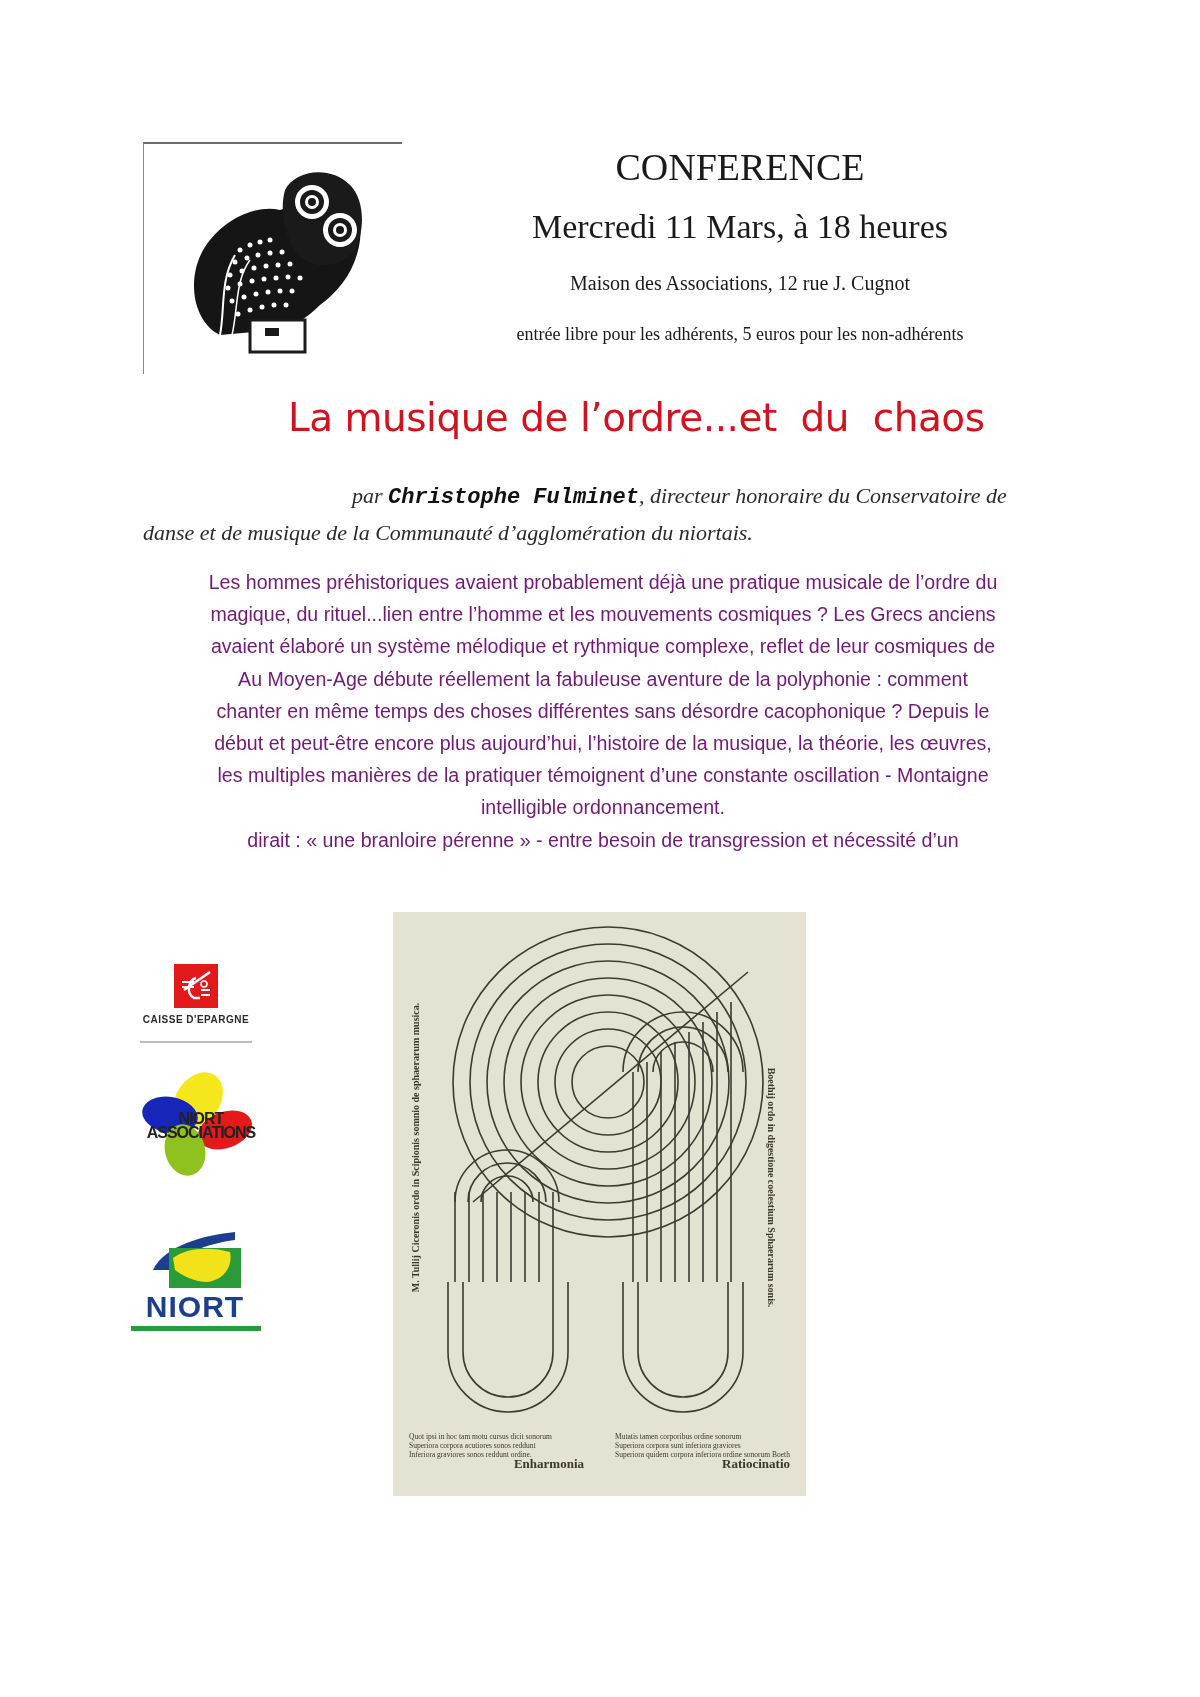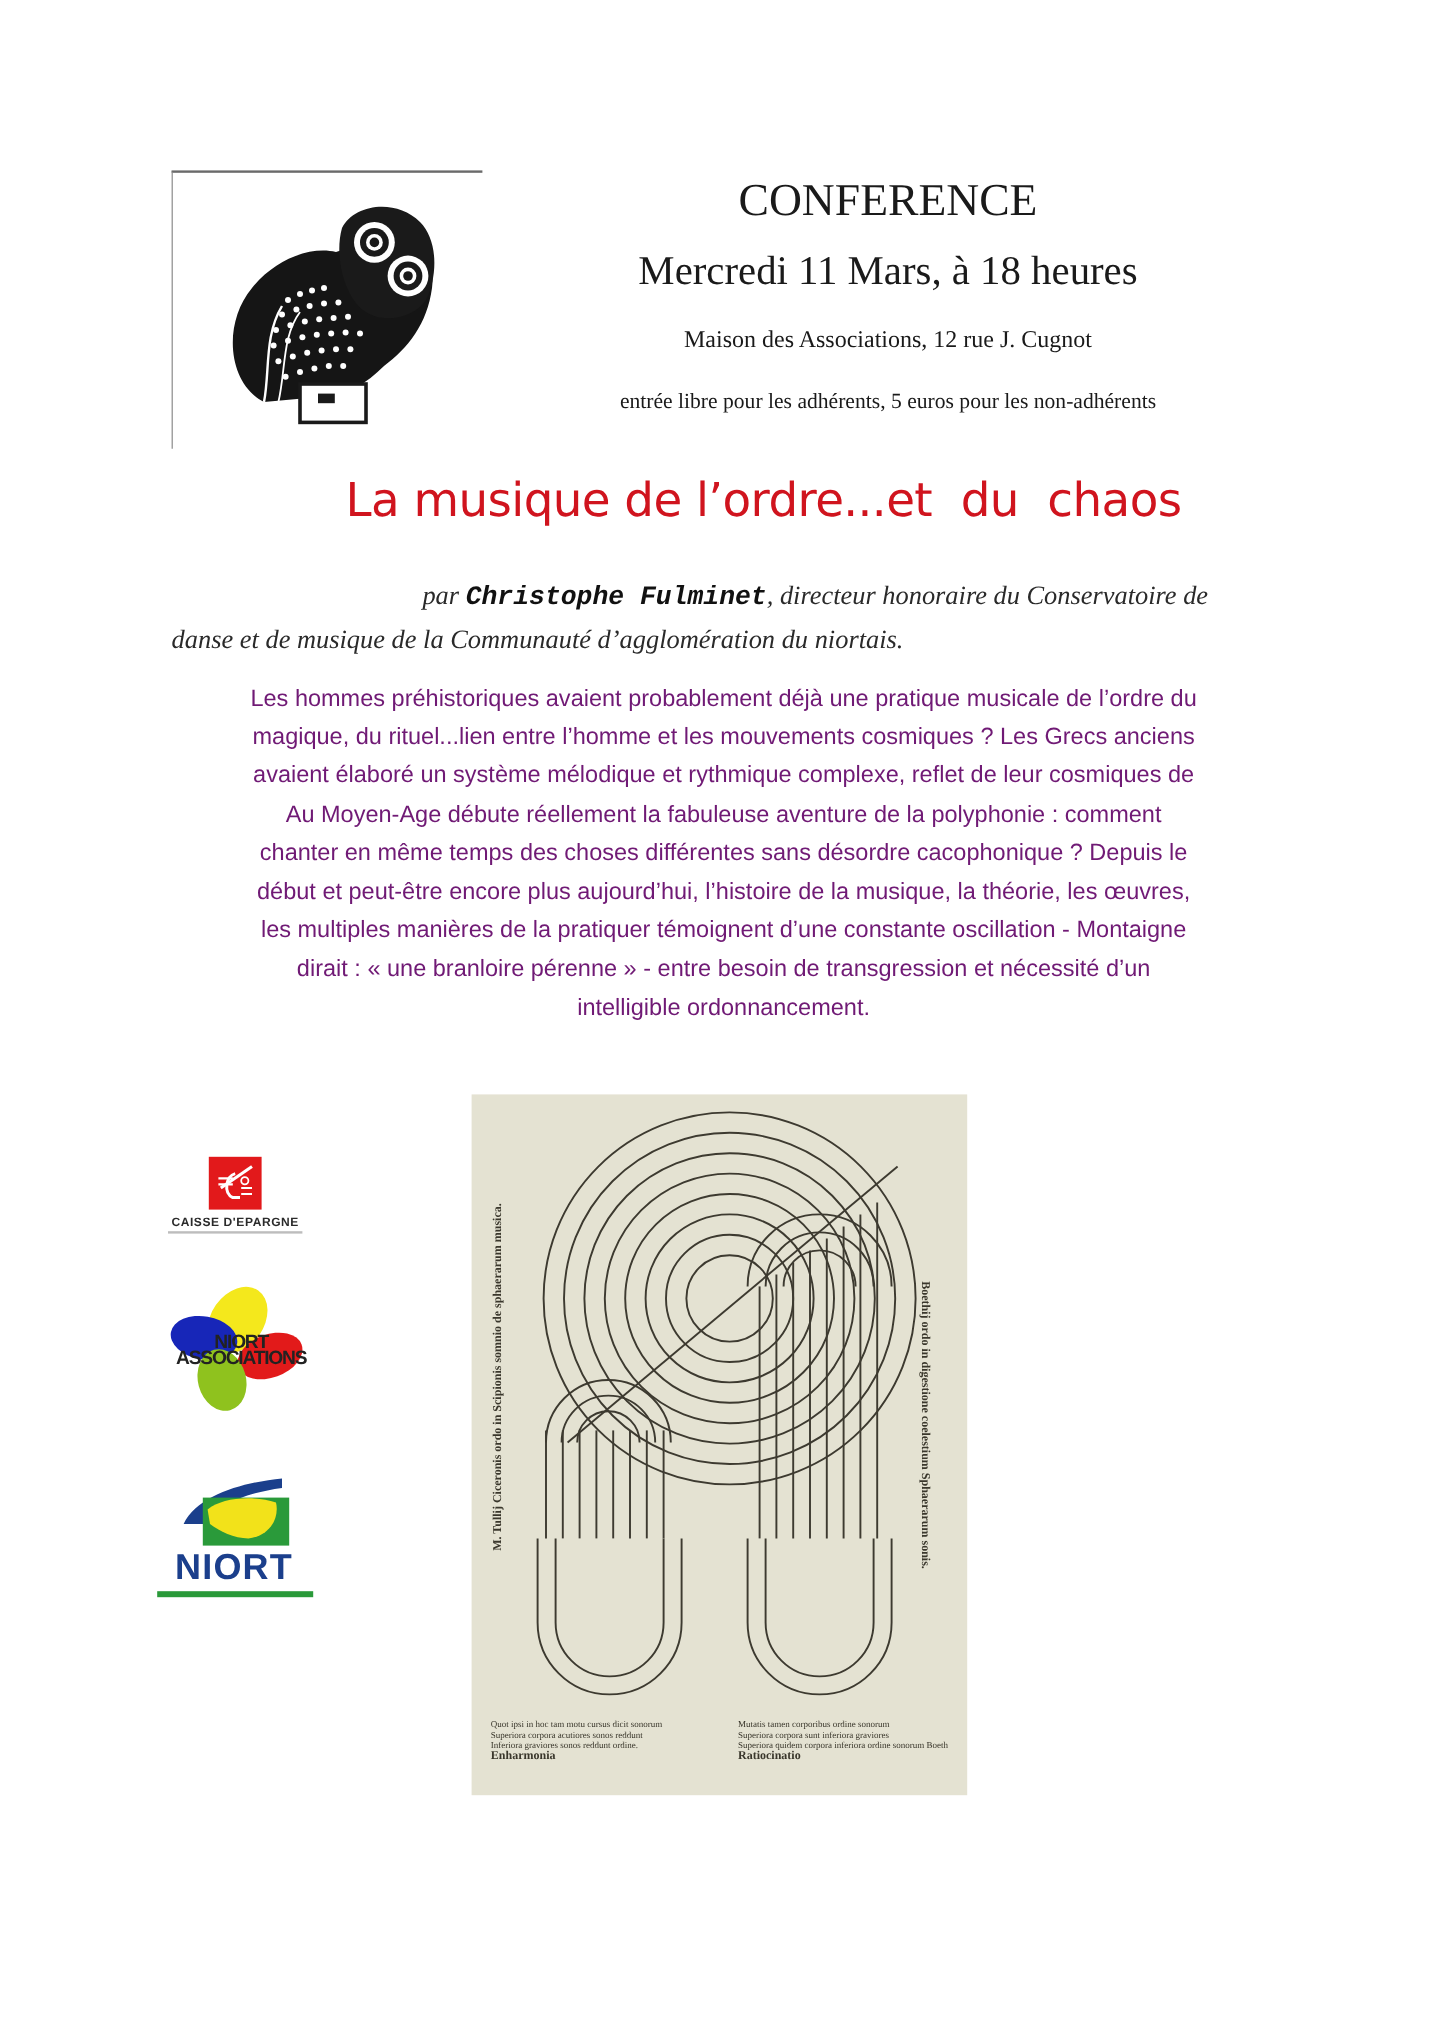--- a/index.html
+++ b/index.html
@@ -22,39 +22,39 @@
   .byline-1 { top: 483px; left: 352px; }
   .byline-2 { top: 520px; left: 143px; }
   .byline b { font-style: italic; font-weight: bold; color: #111; font-family: Liberation Mono, monospace; }
 
   .body-text { top: 566px; left: 143px; width: 920px; font-family: "Liberation Sans", "DejaVu Sans", sans-serif; font-size: 19.6px; line-height: 32.2px; color: #701a75; text-align: center; }
   .body-text .ln { display: block; white-space: nowrap; }
 
   
   .logo-ce { left: 140px; top: 964px; width: 112px; height: 72px; }
   .ce-box { position: absolute; left: 34px; top: 0; width: 44px; height: 44px; background: #e2191b; }
-  .ce-label { position: absolute; left: 0; top: 50px; width: 112px; text-align: center; font-family: "Liberation Sans", sans-serif; font-size: 10px; font-weight: bold; letter-spacing: 0.5px; color: #2b2b2b; border-bottom: 2px solid #bdbdbd; padding-bottom: 1px; }
+  .ce-label { position: absolute; left: 0; top: 50px; width: 112px; text-align: center; font-family: "Liberation Sans", sans-serif; font-size: 10px; font-weight: bold; letter-spacing: 0.5px; color: #2b2b2b; border-bottom: 2px solid #bdbdbd; padding-bottom: 16px; }
 
   .logo-na { left: 140px; top: 1070px; width: 120px; height: 110px; }
   .na-text { position: absolute; left: 6px; top: 42px; width: 110px; font-family: "Liberation Sans", sans-serif; font-weight: bold; font-size: 16px; line-height: 14px; color: #222; letter-spacing: -1px; text-align: center; }
 
   .logo-niort { left: 125px; top: 1230px; width: 140px; height: 100px; }
   .niort-text { position: absolute; left: 2px; top: 60px; width: 136px; text-align: center; font-family: "Liberation Sans", sans-serif; font-weight: bold; font-size: 30px; color: #1b3f8c; letter-spacing: 1px; }
   .niort-bar { position: absolute; left: 6px; top: 96px; width: 130px; height: 5px; background: #2a9a3a; }
 
   
   .diagram { left: 393px; top: 912px; width: 413px; height: 584px; background: #e4e2d2; }
   .diagram svg { position: absolute; left: 0; top: 0; }
   .cap-left, .cap-right { position: absolute; font-family: "Liberation Serif", serif; font-size: 10px; color: #3a372c; white-space: nowrap; font-weight: bold; }
   .cap-left { left: -128px; top: 230px; width: 300px; transform: rotate(-90deg); transform-origin: center; text-align: center; }
   .cap-right { left: 228px; top: 270px; width: 300px; transform: rotate(90deg); transform-origin: center; text-align: center; }
   .foot { position: absolute; font-family: "Liberation Serif", serif; font-size: 7.5px; line-height: 9px; color: #3a372c; width: 175px; }
   .foot-l { left: 16px; top: 520px; }
   .foot-r { left: 222px; top: 520px; }
-  .foot .ctr { display:block; text-align:left; font-weight:bold; font-size: 10px; }
+  .foot .ctr { display:block; text-align:right; font-weight:bold; font-size: 13px; }
 </style>
 </head>
 <body>
 
 <div class="abs owl-frame"></div>
 <div class="abs owl">
   <svg width="190" height="195" viewBox="0 0 190 195">
 
     <path d="M40 175 C10 160 5 110 30 80 C50 55 80 45 100 50 L130 40 C160 20 185 40 180 80 C176 110 160 130 140 145 C125 160 110 168 95 170 Z" fill="#151515"></path>
 
@@ -123,22 +123,22 @@
 <div class="abs byline byline-2">danse et de musique de la Communauté d’agglomération du niortais.</div>
 
 <div class="abs body-text">
   <span class="ln">Les hommes préhistoriques avaient probablement déjà une pratique musicale de l’ordre du</span>
   <span class="ln">magique, du rituel...lien entre l’homme et les mouvements cosmiques ? Les Grecs anciens</span>
   <span class="ln">avaient élaboré un système mélodique et rythmique complexe, reflet de leur cosmiques de</span>
   <span class="ln">Au Moyen-Age débute réellement la fabuleuse aventure de la polyphonie : comment</span>
   <span class="ln">chanter en même temps des choses différentes sans désordre cacophonique ? Depuis le</span>
   <span class="ln">début et peut-être encore plus aujourd’hui, l’histoire de la musique, la théorie, les œuvres,</span>
   <span class="ln">les multiples manières de la pratiquer témoignent d’une constante oscillation - Montaigne</span>
+  <span class="ln">intelligible ordonnancement.</span>
   <span class="ln">dirait : « une branloire pérenne » - entre besoin de transgression et nécessité d’un</span>
-  <span class="ln">intelligible ordonnancement.</span>
 </div>
 
 <div class="abs logo-ce">
   <div class="ce-box">
     <svg width="44" height="44" viewBox="0 0 44 44">
       <path d="M10 26 L36 8" stroke="#fff" stroke-width="2.5"></path>
       <path d="M8 18 h12 M8 23 h12" stroke="#fff" stroke-width="2"></path>
       <path d="M22 14 C14 16 12 30 20 34 L26 34" stroke="#fff" stroke-width="2.5" fill="none"></path>
       <path d="M27 26 h9 M27 31 h9" stroke="#fff" stroke-width="1.8"></path>
       <circle cx="30" cy="20" r="3" fill="none" stroke="#fff" stroke-width="1.5"></circle>

